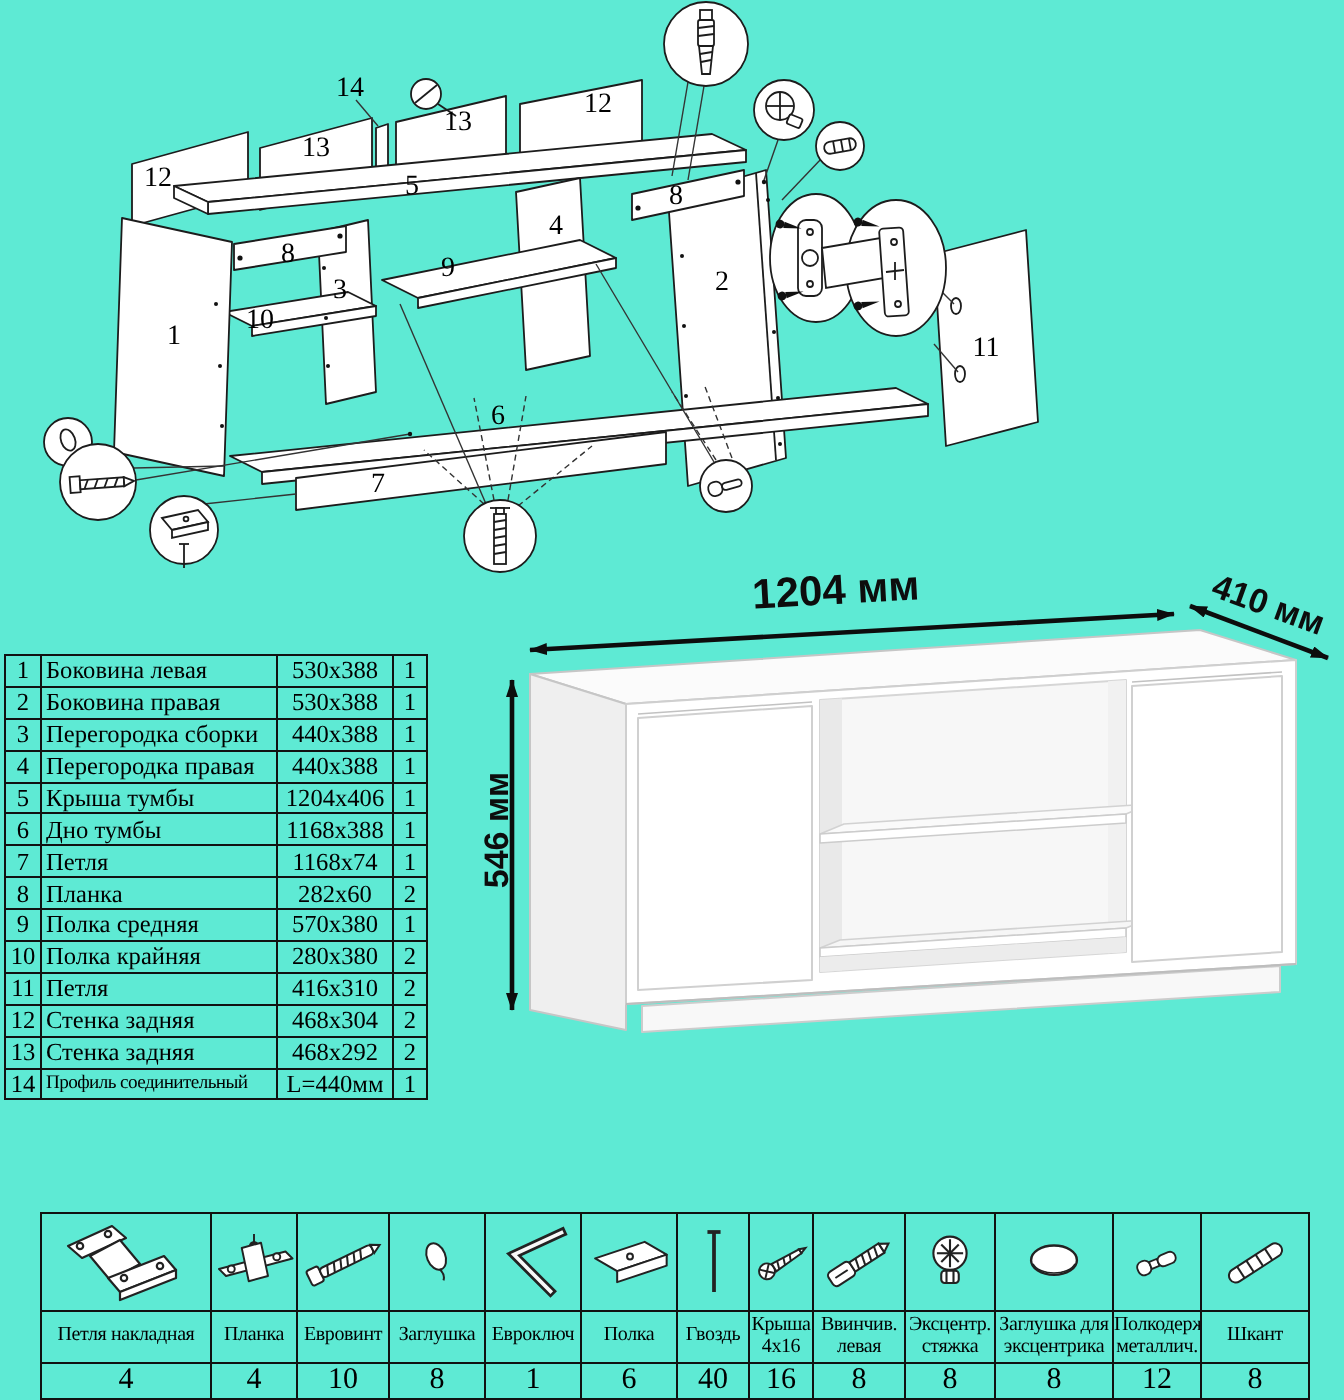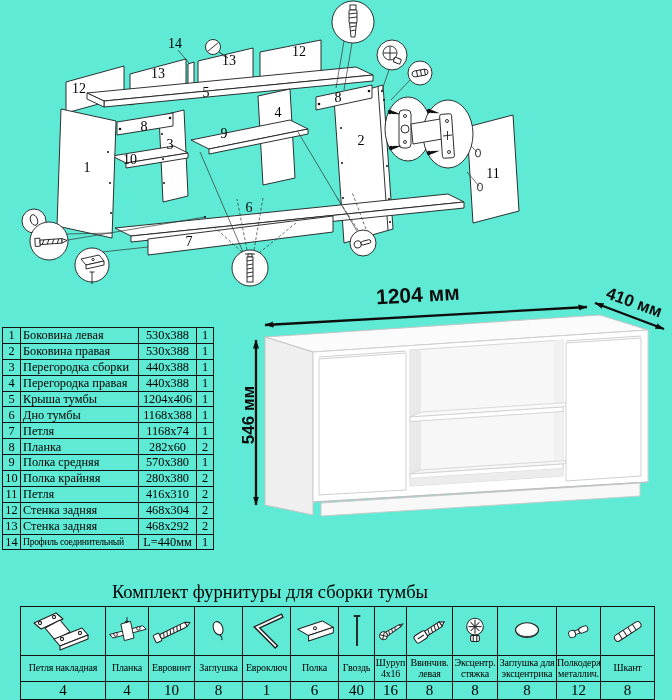--- a/index.html
+++ b/index.html
@@ -407,21 +407,20 @@
   <g stroke="#0d0d0d" stroke-width="2.3" fill="none">
     <line x1="25" y1="42" x2="347" y2="24" marker-start="url(#da)" marker-end="url(#da)"></line>
     <line x1="355" y1="20" x2="424" y2="46" marker-start="url(#da)" marker-end="url(#da)"></line>
     <line x1="16" y1="57" x2="16" y2="222" marker-start="url(#da)" marker-end="url(#da)"></line>
   </g>
   <text class="dim" x="178" y="19" font-size="21" transform="rotate(-3.2 178 14)">1204 мм</text>
   <text class="dim" x="394" y="25" font-size="17" transform="rotate(20 394 20)">410 мм</text>
   <text class="dim" x="9" y="137" font-size="17" transform="rotate(-90 9 132)">546 мм</text>
 </svg>
 
-<div class="hw-title">Комплект фурнитуры для сборки тумбы</div>
 
 <table class="hw-table">
   <colgroup>
     <col style="width:85px">
         <col style="width:43px">
         <col style="width:46px">
         <col style="width:48px">
     <col style="width:48px">
         <col style="width:48px">
         <col style="width:36px">
@@ -576,21 +575,21 @@
     </td>
   </tr>
   <tr class="nm">
     <td>Петля накладная</td>
     <td>Планка</td>
     <td>Евровинт</td>
     <td>Заглушка</td>
     <td>Евроключ</td>
     <td>Полка</td>
     <td>Гвоздь</td>
-    <td>Шуруп 4х16</td>
+    <td>Крыша 4х16</td>
     <td>Ввинчив. левая</td>
     <td>Эксцентр. стяжка</td>
     <td>Заглушка для эксцентрика</td>
     <td>Полкодерж. металлич.</td>
     <td>Шкант</td>
   </tr>
   <tr class="qt">
     <td>4</td>
     <td>4</td>
     <td>10</td>

